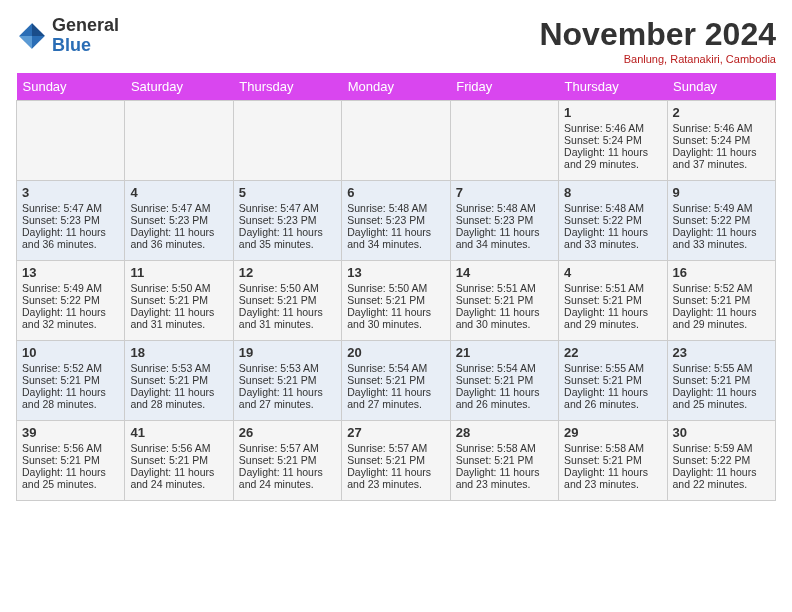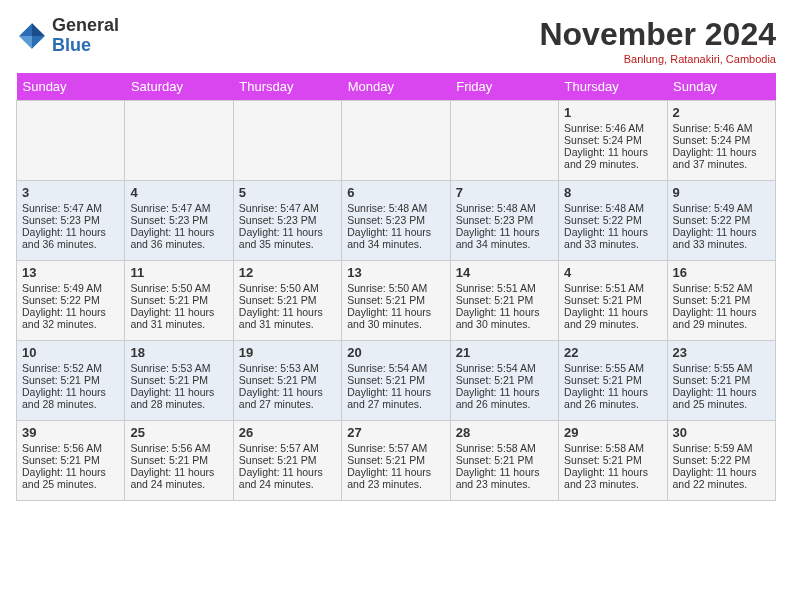--- a/index.html
+++ b/index.html
@@ -151,21 +151,21 @@
           <td><span class="day-num">10</span><span>Sunrise: 5:52 AM</span><br><span>Sunset: 5:21 PM</span><br><span>Daylight: 11 hours and 28 minutes.</span></td>
           <td><span class="day-num">18</span><span>Sunrise: 5:53 AM</span><br><span>Sunset: 5:21 PM</span><br><span>Daylight: 11 hours and 28 minutes.</span></td>
           <td><span class="day-num">19</span><span>Sunrise: 5:53 AM</span><br><span>Sunset: 5:21 PM</span><br><span>Daylight: 11 hours and 27 minutes.</span></td>
           <td><span class="day-num">20</span><span>Sunrise: 5:54 AM</span><br><span>Sunset: 5:21 PM</span><br><span>Daylight: 11 hours and 27 minutes.</span></td>
           <td><span class="day-num">21</span><span>Sunrise: 5:54 AM</span><br><span>Sunset: 5:21 PM</span><br><span>Daylight: 11 hours and 26 minutes.</span></td>
           <td><span class="day-num">22</span><span>Sunrise: 5:55 AM</span><br><span>Sunset: 5:21 PM</span><br><span>Daylight: 11 hours and 26 minutes.</span></td>
           <td><span class="day-num">23</span><span>Sunrise: 5:55 AM</span><br><span>Sunset: 5:21 PM</span><br><span>Daylight: 11 hours and 25 minutes.</span></td>
         </tr>
         <tr>
           <td><span class="day-num">39</span><span>Sunrise: 5:56 AM</span><br><span>Sunset: 5:21 PM</span><br><span>Daylight: 11 hours and 25 minutes.</span></td>
-          <td><span class="day-num">25</span><span>Sunrise: 5:56 AM</span><br><span>Sunset: 5:21 PM</span><br><span>Daylight: 11 hours and 24 minutes.</span></td>
+          <td><span class="day-num">41</span><span>Sunrise: 5:56 AM</span><br><span>Sunset: 5:21 PM</span><br><span>Daylight: 11 hours and 24 minutes.</span></td>
           <td><span class="day-num">26</span><span>Sunrise: 5:57 AM</span><br><span>Sunset: 5:21 PM</span><br><span>Daylight: 11 hours and 24 minutes.</span></td>
           <td><span class="day-num">27</span><span>Sunrise: 5:57 AM</span><br><span>Sunset: 5:21 PM</span><br><span>Daylight: 11 hours and 23 minutes.</span></td>
           <td><span class="day-num">28</span><span>Sunrise: 5:58 AM</span><br><span>Sunset: 5:21 PM</span><br><span>Daylight: 11 hours and 23 minutes.</span></td>
           <td><span class="day-num">29</span><span>Sunrise: 5:58 AM</span><br><span>Sunset: 5:21 PM</span><br><span>Daylight: 11 hours and 23 minutes.</span></td>
           <td><span class="day-num">30</span><span>Sunrise: 5:59 AM</span><br><span>Sunset: 5:22 PM</span><br><span>Daylight: 11 hours and 22 minutes.</span></td>
         </tr>
       </tbody>
   </table>
 </div>
 

